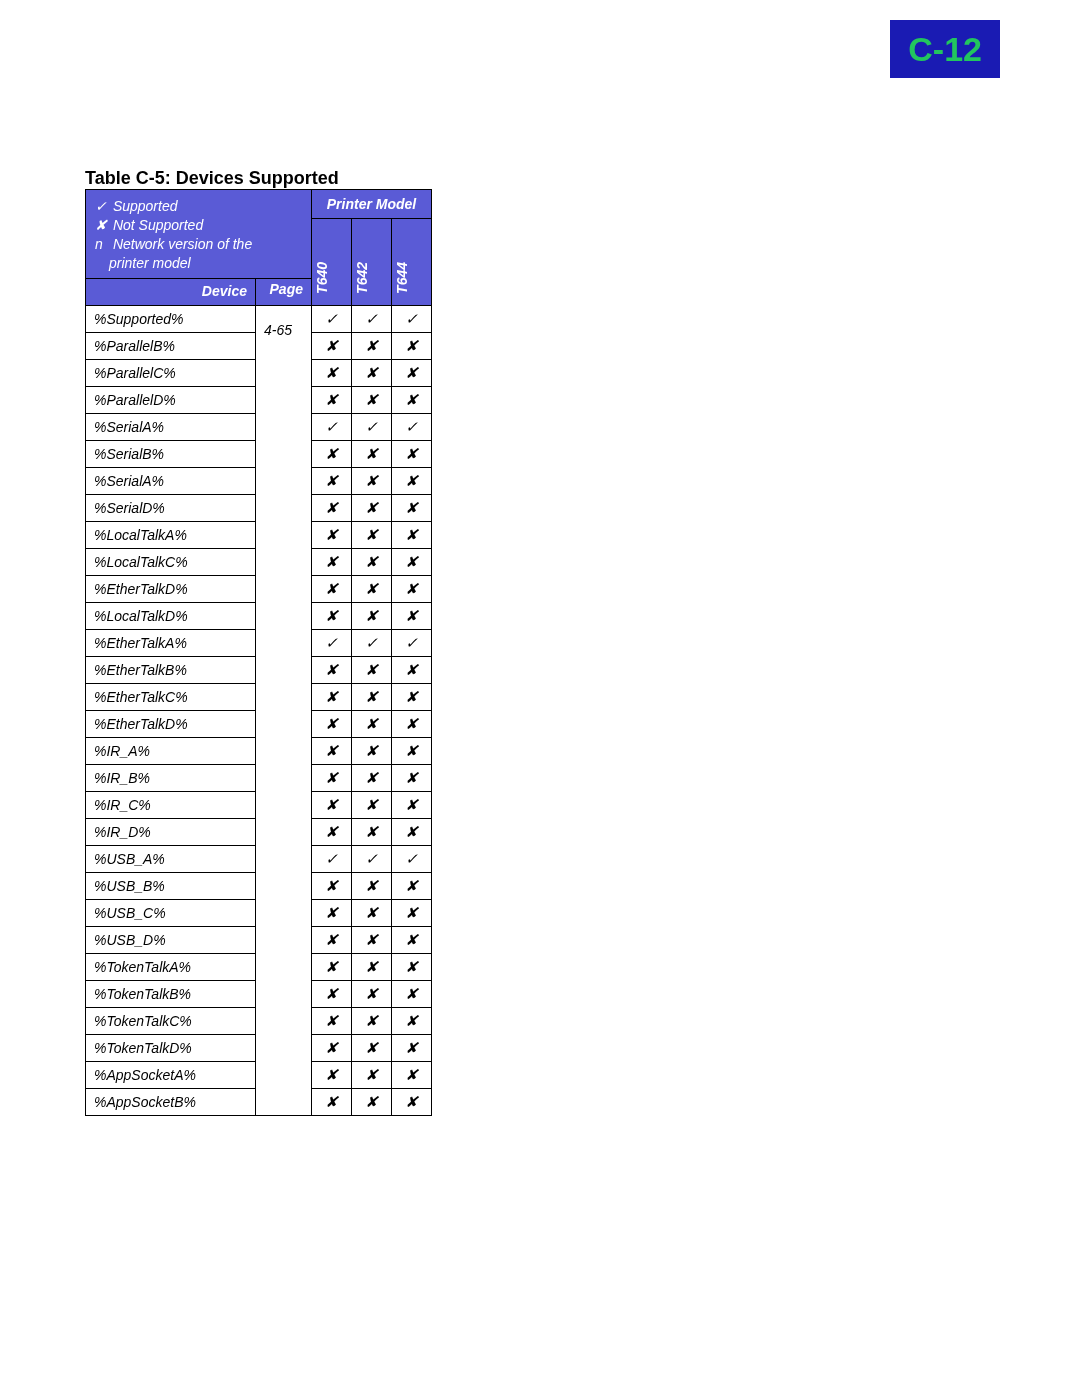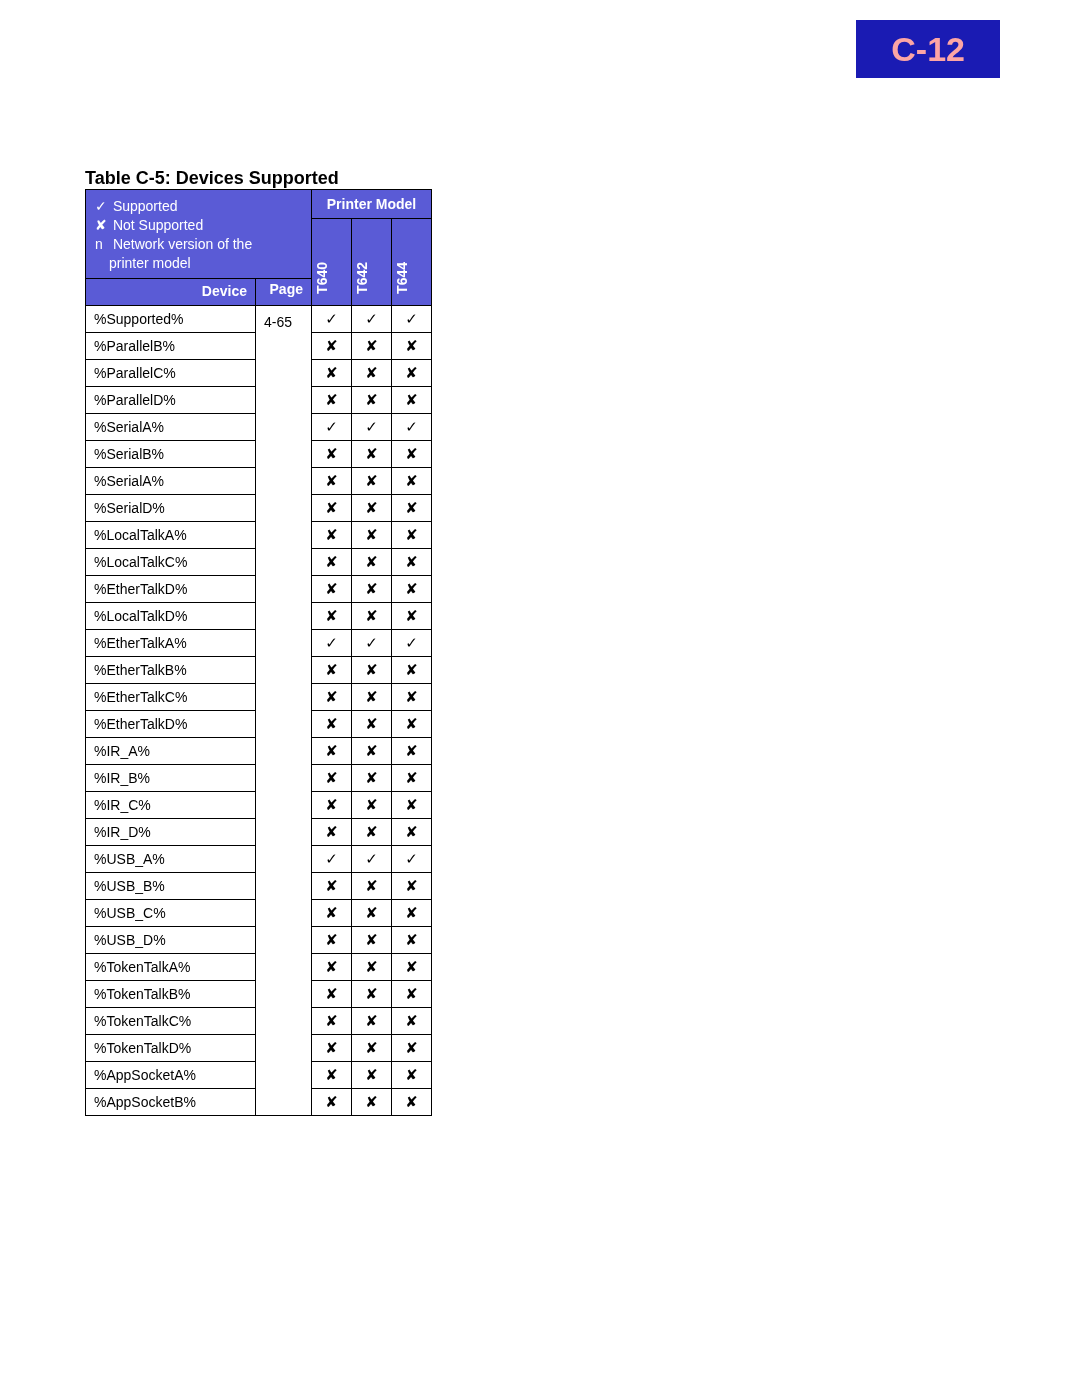--- a/index.html
+++ b/index.html
@@ -14,46 +14,47 @@
     display: flex;
     justify-content: flex-end;
     padding: 20px 80px 0 0;
   }
   .header-tab {
     display: flex;
     height: 58px;
   }
   .tab-left {
     background: #1a1bb3;
-    color: #fca5a5;
+    color: #22c55e;
     font-weight: bold;
     font-size: 34px;
     display: flex;
     align-items: center;
-    padding: 0 35px;
+    padding: 0 18px;
   }
   .tab-right {
     background: #5a5bd6;
     color: #fff;
     font-weight: bold;
     font-size: 30px;
     display: flex;
     align-items: center;
     padding: 0 22px 0 14px;
   }
   .content {
     padding: 90px 0 0 85px;
   }
   .table-title {
     font-weight: bold;
     font-size: 18px;
   }
   table.devices {
     border-collapse: collapse;
     font-size: 14px;
+    font-style: italic;
   }
   table.devices th, table.devices td {
     border: 1px solid #000;
   }
   .hdr-cell {
     background: #5a5bd6;
     color: #fff;
     vertical-align: top;
     text-align: left;
     font-weight: normal;
@@ -87,21 +88,21 @@
   .rot {
     writing-mode: vertical-rl;
     transform: rotate(180deg);
     display: inline-block;
     font-weight: bold;
     font-size: 14px;
     margin: 0 auto;
     padding: 4px 0;
   }
   td.dev-name { padding: 4px 8px; width: 170px; }
-  td.page-col { padding: 8px 8px; width: 56px; vertical-align: top; }
+  td.page-col { padding: 16px 8px; width: 56px; vertical-align: top; }
   td.mark { text-align: center; width: 40px; padding: 4px 0; font-size: 15px; }
 </style>
 </head>
 <body>
 
 <div class="page-header">
   <div class="header-tab">
     <div class="tab-left">C-12</div>
   </div>
 </div>

